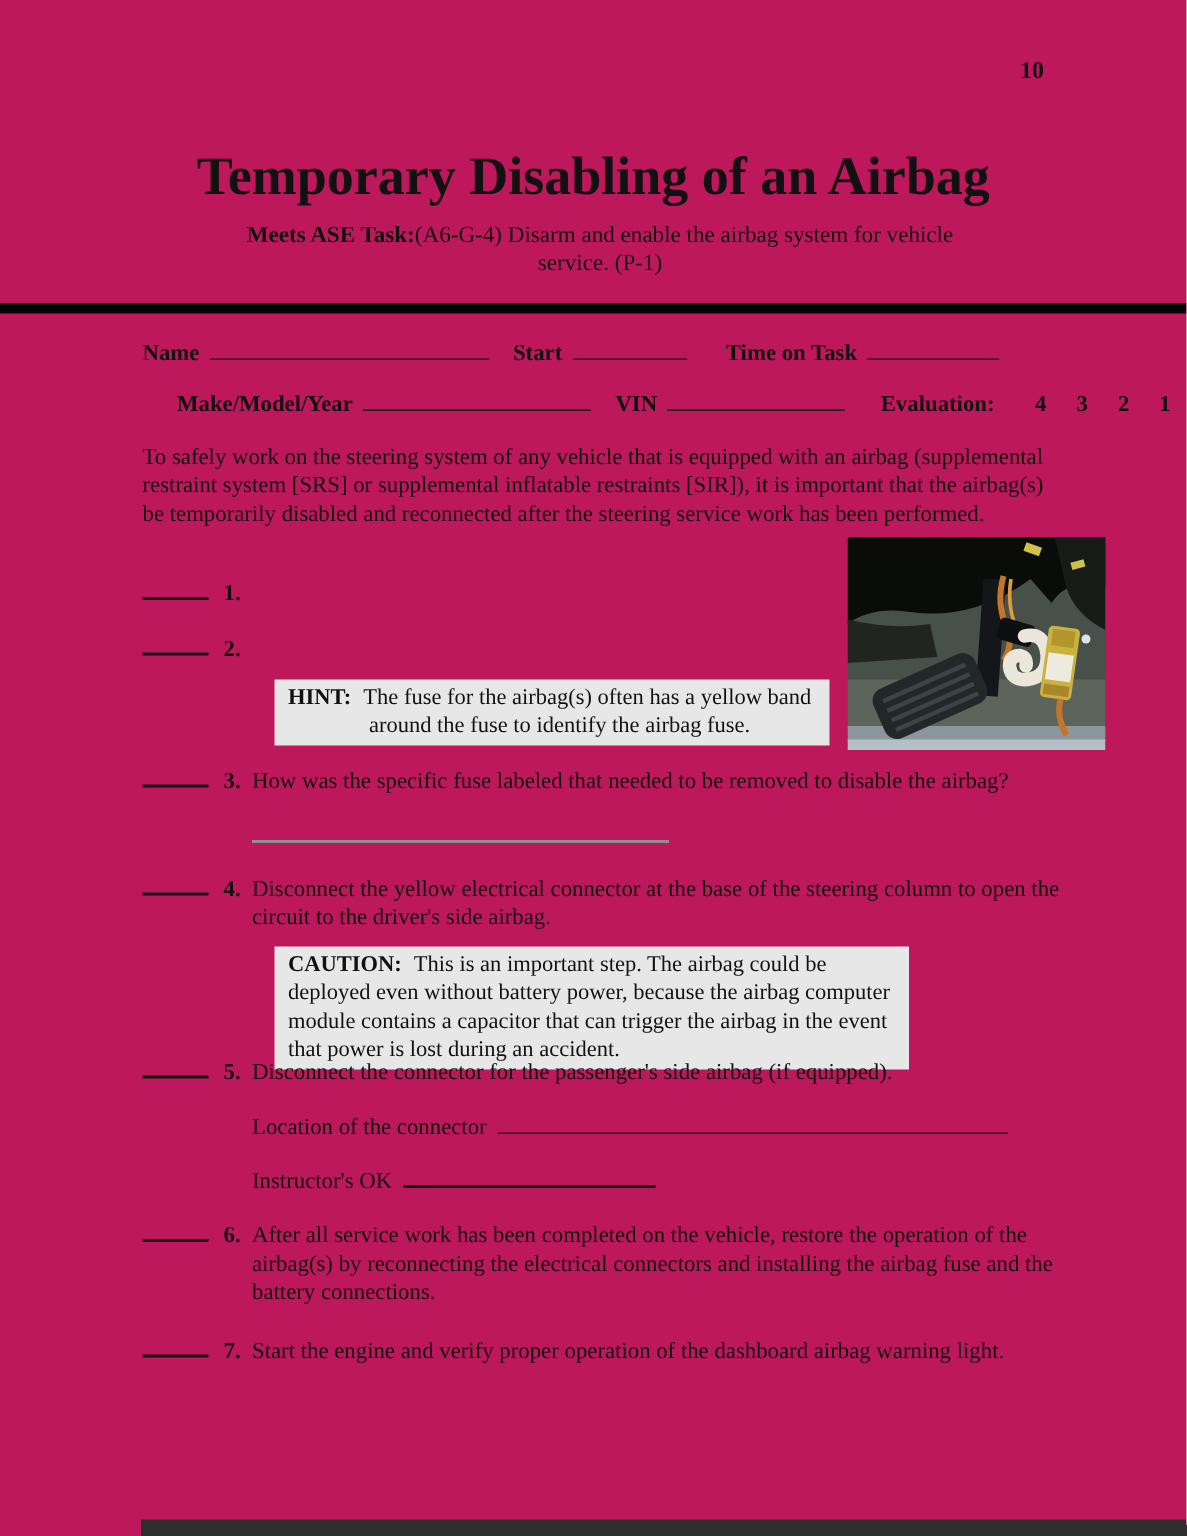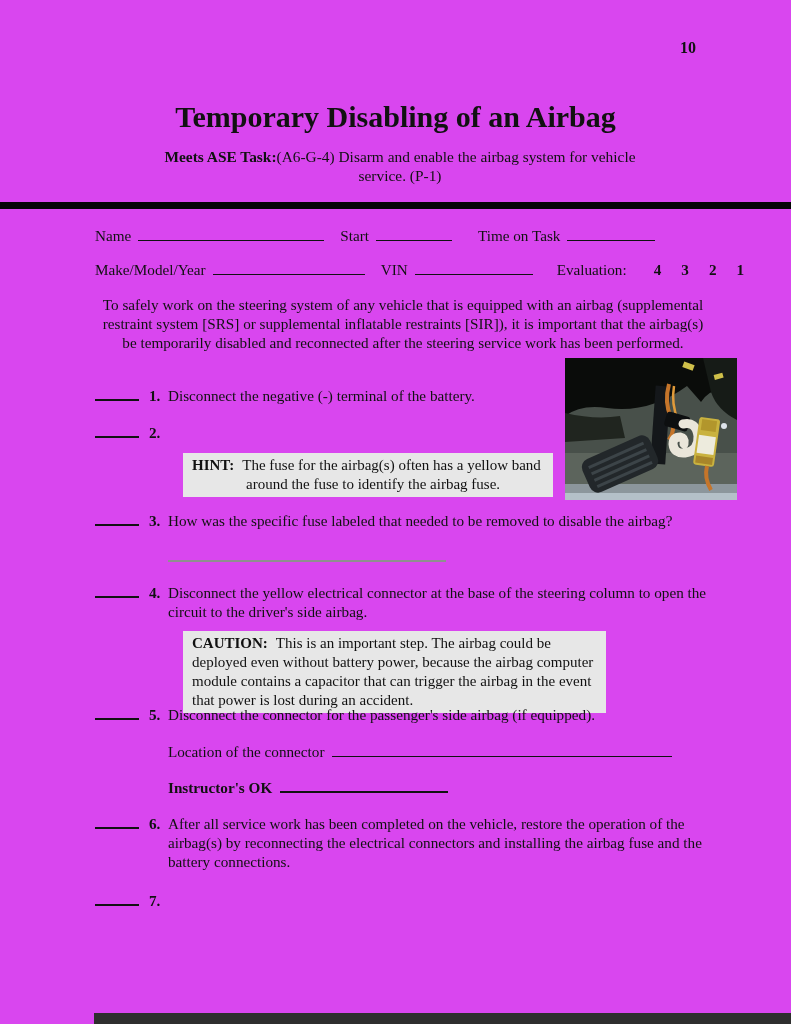--- a/index.html
+++ b/index.html
@@ -1,49 +1,49 @@
 <!DOCTYPE html>
 <html><head>
 <meta charset="utf-8">
 <style>
   html,body{margin:0;padding:0;background:#ffffff;}
   #page{
-    position:relative;width:791px;height:1024px;background:#d946ef;overflow:hidden;
+    position:relative;width:791px;height:1024px;background:#be185d;overflow:hidden;
     font-family:"Liberation Serif","DejaVu Serif",serif;color:#111;font-size:15.2px;line-height:19px;
   }
   .pagenum{position:absolute;top:38px;left:680px;font-weight:bold;font-size:16px;}
   .title{position:absolute;top:100px;left:0;width:791px;margin:0;text-align:center;
-         font-size:30px;line-height:34px;font-weight:bold;}
+         font-size:36px;line-height:34px;font-weight:bold;}
   .subtitle{position:absolute;top:147px;left:160px;width:480px;text-align:center;font-size:15.4px;line-height:19px;}
   .subtitle b{margin-right:0;}
   .rule{position:absolute;top:202px;left:0;width:791px;height:7px;background:#050505;}
 
   .frow{position:absolute;left:95px;display:flex;align-items:baseline;white-space:nowrap;}
-  .lbl{font-weight:normal;margin-right:7px;}
+  .lbl{font-weight:bold;margin-right:7px;}
   .ln{display:inline-block;height:2px;border-bottom:2px solid #111;vertical-align:baseline;}
   .thin{border-bottom-width:1.5px;}
   .ml16{margin-left:16px;}.ml24{margin-left:24px;}.ml26{margin-left:26px;}
   .evnum{font-weight:bold;margin-left:20px;}
 
-  .intro{position:absolute;top:295px;left:95px;width:616px;text-align:center;}
+  .intro{position:absolute;top:295px;left:95px;width:616px;}
 
   .step{position:absolute;left:95px;display:flex;align-items:baseline;}
   .blank{display:inline-block;width:44px;height:2px;border-bottom:2px solid #111;margin-right:10px;flex-shrink:0;}
   .num{font-weight:bold;width:19px;flex-shrink:0;}
   .stext{width:540px;}
 
   .gbox{position:absolute;left:183px;background:#e7e7e7;padding:3px 9px;box-sizing:border-box;font-size:15px;line-height:19px;}
   .gbox b{margin-right:8px;}
   .hang{padding-left:54px;text-indent:-54px;}
 
   .answerline{position:absolute;top:560px;left:168px;width:278px;height:2px;background:#8f8f8f;}
 
   .subline{position:absolute;left:168px;display:flex;align-items:baseline;}
   .subline .fill{display:inline-block;height:2px;border-bottom:1.5px solid #111;margin-left:8px;}
-  .subline.instr b{font-weight:bold;}
+  .subline.instr b{font-weight:normal;}
   .subline.instr .fill{border-bottom-width:2.5px;}
 
   .photo{position:absolute;top:358px;left:565px;width:172px;height:142px;}
   .photo svg{display:block;width:172px;height:142px;}
 
   .scanedge{position:absolute;top:1013px;left:94px;width:697px;height:11px;background:#2e2e2e;}
 </style>
 </head>
 <body>
 
@@ -61,38 +61,37 @@
 
   <div class="frow" style="top:226px;">
     <span class="lbl">Name</span>
     <span class="ln thin" style="width:186px;"></span>
     <span class="lbl ml16">Start</span>
     <span class="ln thin" style="width:76px;"></span>
     <span class="lbl ml26">Time on Task</span>
     <span class="ln thin" style="width:88px;"></span>
   </div>
 
-  <div class="frow" style="top:260px;">
+  <div class="frow" style="top:260px;margin-left:23px;">
     <span class="lbl">Make/Model/Year</span>
     <span class="ln thin" style="width:152px;"></span>
     <span class="lbl ml16">VIN</span>
     <span class="ln thin" style="width:118px;"></span>
     <span class="lbl ml24">Evaluation:</span>
     <span class="evnum">4</span>
     <span class="evnum">3</span>
     <span class="evnum">2</span>
     <span class="evnum">1</span>
   </div>
 
   <div class="intro">To safely work on the steering system of any vehicle that is equipped with an airbag (supplemental restraint system [SRS] or supplemental inflatable restraints [SIR]), it is important that the airbag(s) be temporarily disabled and reconnected after the steering service work has been performed.</div>
 
   <div class="step" style="top:386px;">
     <span class="blank"></span>
     <span class="num">1.</span>
-    <span class="stext">Disconnect the negative (-) terminal of the battery.</span>
   </div>
 
   <div class="step" style="top:423px;">
     <span class="blank"></span>
     <span class="num">2.</span>
   </div>
 
   <div class="gbox" style="top:453px;width:370px;">
     <div class="hang">
       <b>HINT:</b><span>The fuse for the airbag(s) often has a yellow band around the fuse to identify the airbag fuse.</span>
@@ -137,20 +136,21 @@
 
   <div class="step" style="top:814px;">
     <span class="blank"></span>
     <span class="num">6.</span>
     <span class="stext">After all service work has been completed on the vehicle, restore the operation of the airbag(s) by reconnecting the electrical connectors and installing the airbag fuse and the battery connections.</span>
   </div>
 
   <div class="step" style="top:891px;">
     <span class="blank"></span>
     <span class="num">7.</span>
+    <span class="stext">Start the engine and verify proper operation of the dashboard airbag warning light.</span>
   </div>
 
   <div class="photo">
     <svg viewBox="0 0 172 142" xmlns="http://www.w3.org/2000/svg">
       <rect width="172" height="142" fill="#48504a"></rect>
       <rect y="95" width="172" height="47" fill="#5c645c"></rect>
       <rect y="126" width="172" height="10" fill="#8c969c"></rect>
       <rect y="135" width="172" height="7" fill="#b4c0c8"></rect>
       <path d="M0,0 H172 V34 Q148,26 136,44 L122,28 Q84,56 42,50 Q16,46 0,58 Z" fill="#0a0c0a"></path>
       <path d="M138,0 H172 V62 Q152,52 146,34 Z" fill="#161b17"></path>

